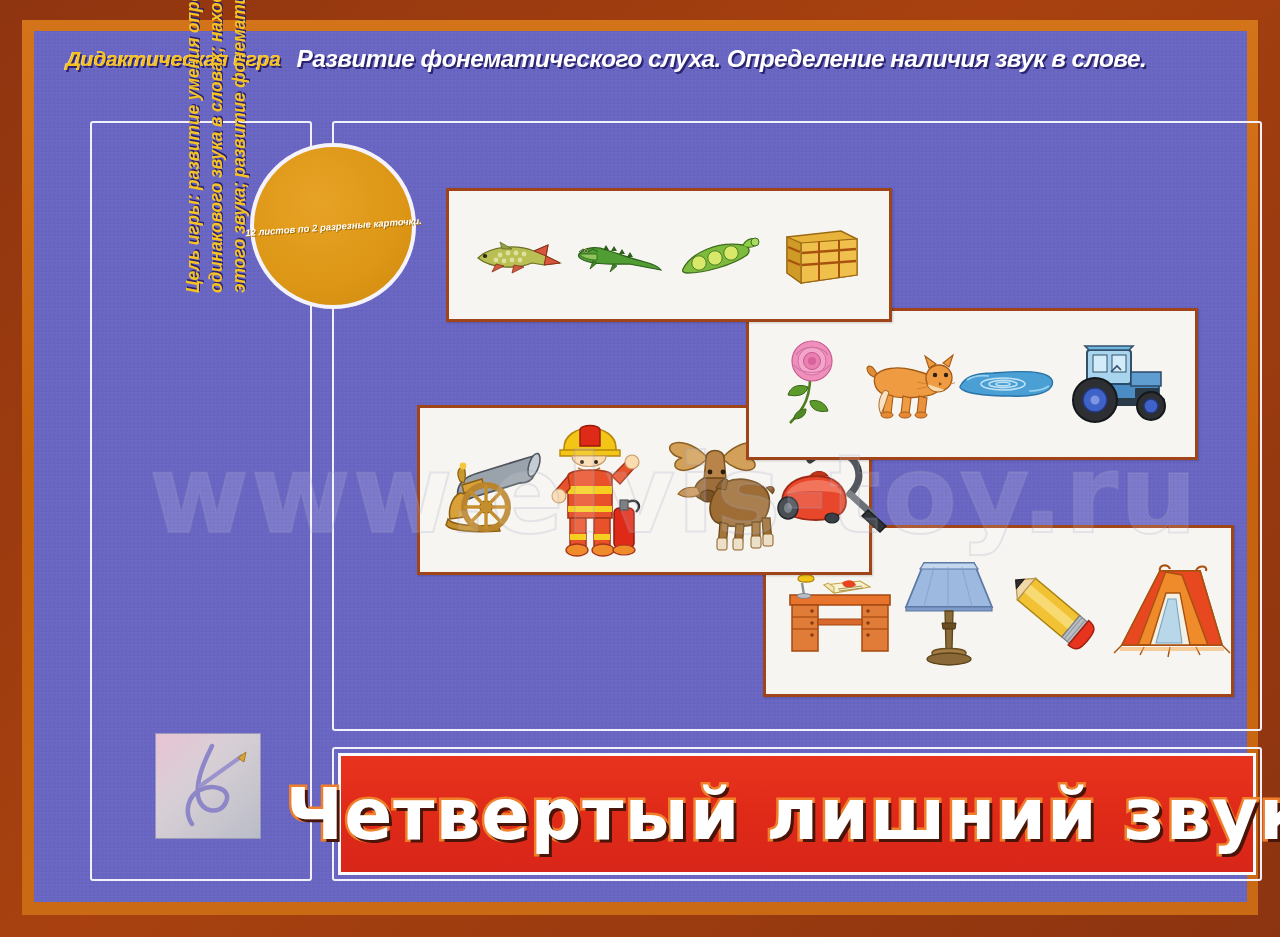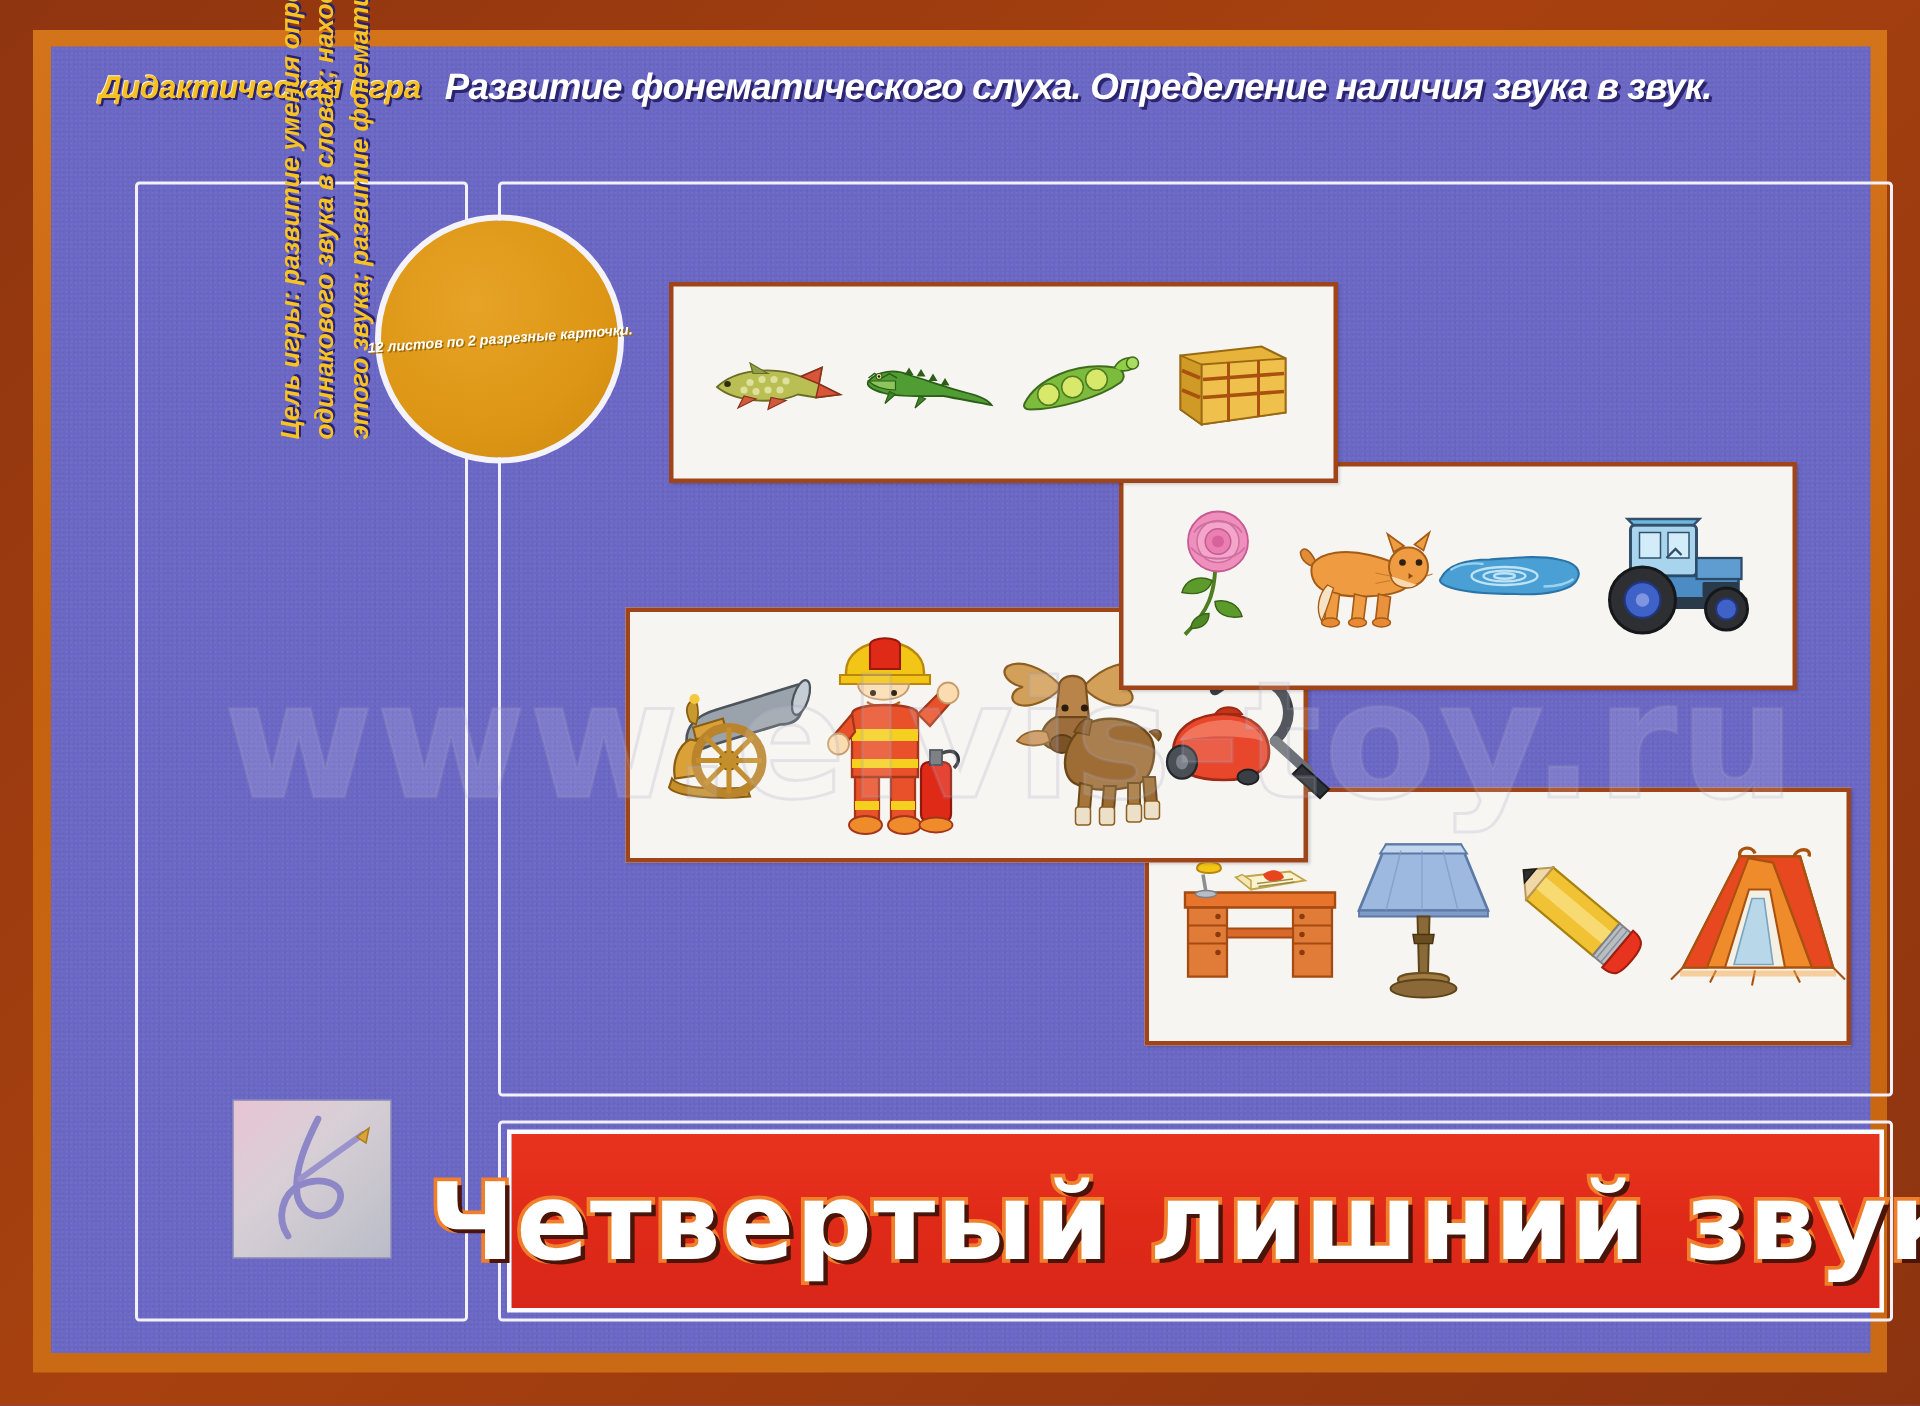--- a/index.html
+++ b/index.html
@@ -155,21 +155,21 @@
 
 <div id="poster">
 
   <div class="frame-outer"></div>
   <div class="frame-orange"></div>
 
   <div class="frame-purple">
 
     <div class="header">
       <span class="hdr-kicker">Дидактическая игра</span>
-      <span class="hdr-title">Развитие фонематического слуха. Определение наличия звука в звук.</span>
+      <span class="hdr-title">Развитие фонематического слуха. Определение наличия звук в слове.</span>
     </div>
 
     <div class="panel" id="panel-left"></div>
     <div class="panel" id="panel-main"></div>
     <div class="panel" id="panel-title"></div>
 
     <div class="goal-wrap">
       <div class="goal-text">Цель игры: развитие умения определять наличие одинакового звука в словах; находить слово, в котором нет этого звука; развитие фонематического слуха.</div>
     </div>
 

